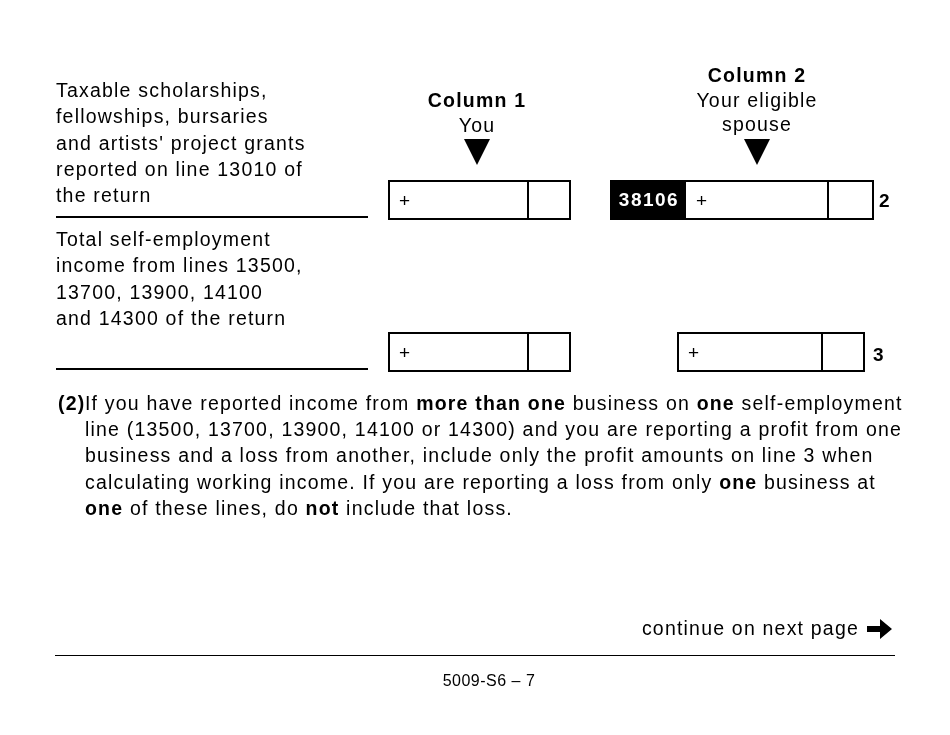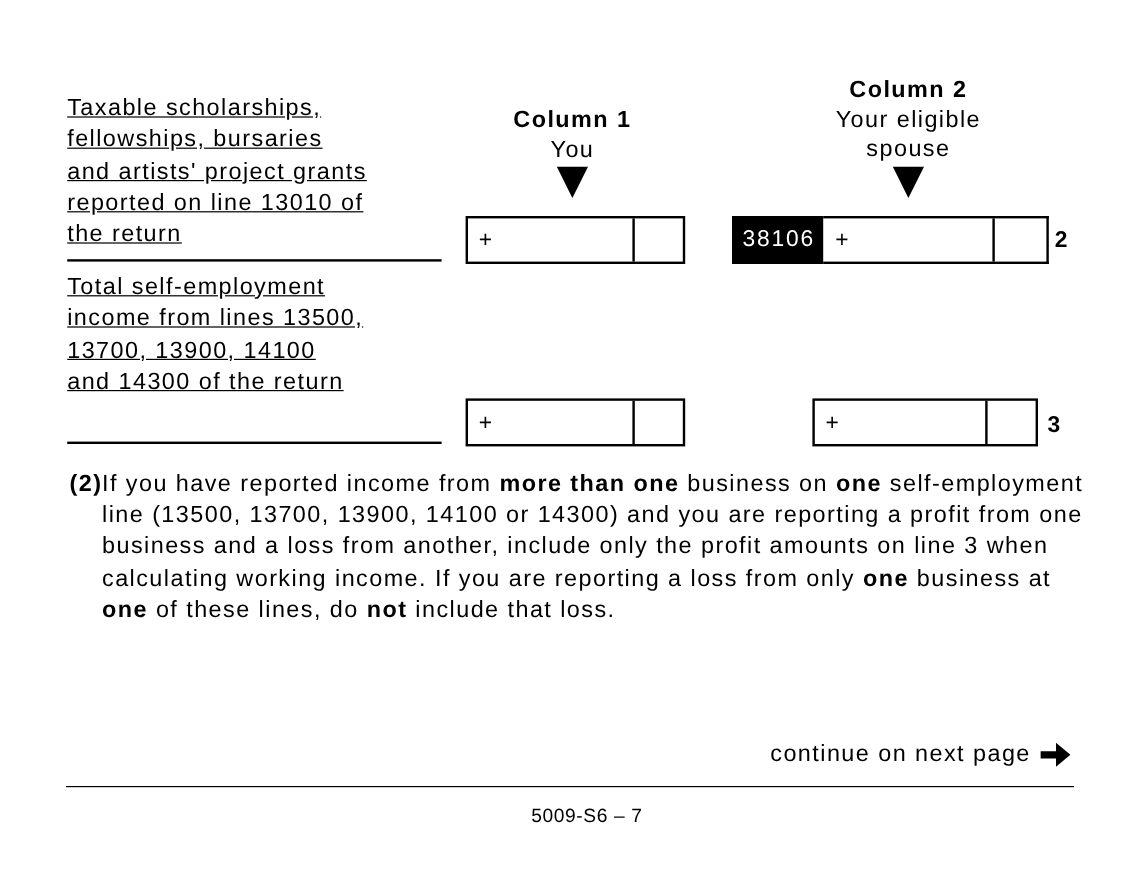--- a/index.html
+++ b/index.html
@@ -1,26 +1,26 @@
 <!DOCTYPE html>
 <html><head>
 <meta charset="utf-8">
 <style>
   html, body { margin:0; padding:0; background:#fff; }
   body { width:950px; height:735px; position:relative; overflow:hidden; font-family:"Liberation Sans", sans-serif; color:#000; }
   .abs { position:absolute; }
-  .label { font-size:19.5px; letter-spacing:1.2px; line-height:26.3px;text-decoration:underline; }
+  .label { font-size:19.5px; letter-spacing:1.2px; line-height:26.3px; }
   .rule { position:absolute; height:2px; background:#000; }
   .colhead { text-align:center; font-size:19.5px; letter-spacing:1.2px; line-height:24.5px; }
   .colhead b { font-weight:bold; }
   .arrow { width:0; height:0; border-left:13px solid transparent; border-right:13px solid transparent; border-top:26px solid #000; }
   .box { position:absolute; border:2px solid #000; box-sizing:border-box; background:#fff; }
   .box .cents { position:absolute; top:0; bottom:0; border-left:2px solid #000; }
   .box .plus { position:absolute; left:9px; top:9px; font-size:19px; line-height:19px; }
-  .code { position:absolute; background:#000; color:#fff; font-weight:normal; font-size:19px; letter-spacing:1.5px; display:flex; align-items:center; justify-content:center; box-sizing:border-box; }
+  .code { position:absolute; background:#000; color:#fff; font-weight:bold; font-size:19px; letter-spacing:1.5px; display:flex; align-items:center; justify-content:center; box-sizing:border-box; }
   .linenum { position:absolute; font-weight:bold; font-size:19px; }
   .note { position:absolute; left:58px; top:390px; width:850px; font-size:19.5px; letter-spacing:1.2px; line-height:26.2px; }
   .note .num { position:absolute; left:0; top:0; font-weight:bold; }
   .note .body { margin-left:27px; }
   .footer-rule { position:absolute; left:55px; width:840px; top:655px; height:1px; background:#000; }
   .continue { position:absolute; right:57px; top:617px; font-size:19.5px; letter-spacing:1.2px; display:flex; align-items:center; gap:8px; }
   .pagenum { position:absolute; left:0; width:950px; top:672px; text-align:center; font-size:16px; letter-spacing:0.5px;margin-left:14px; }
   sup.fn { font-size:13px; font-weight:bold; vertical-align:6px; letter-spacing:0; }
 </style>
 </head>

